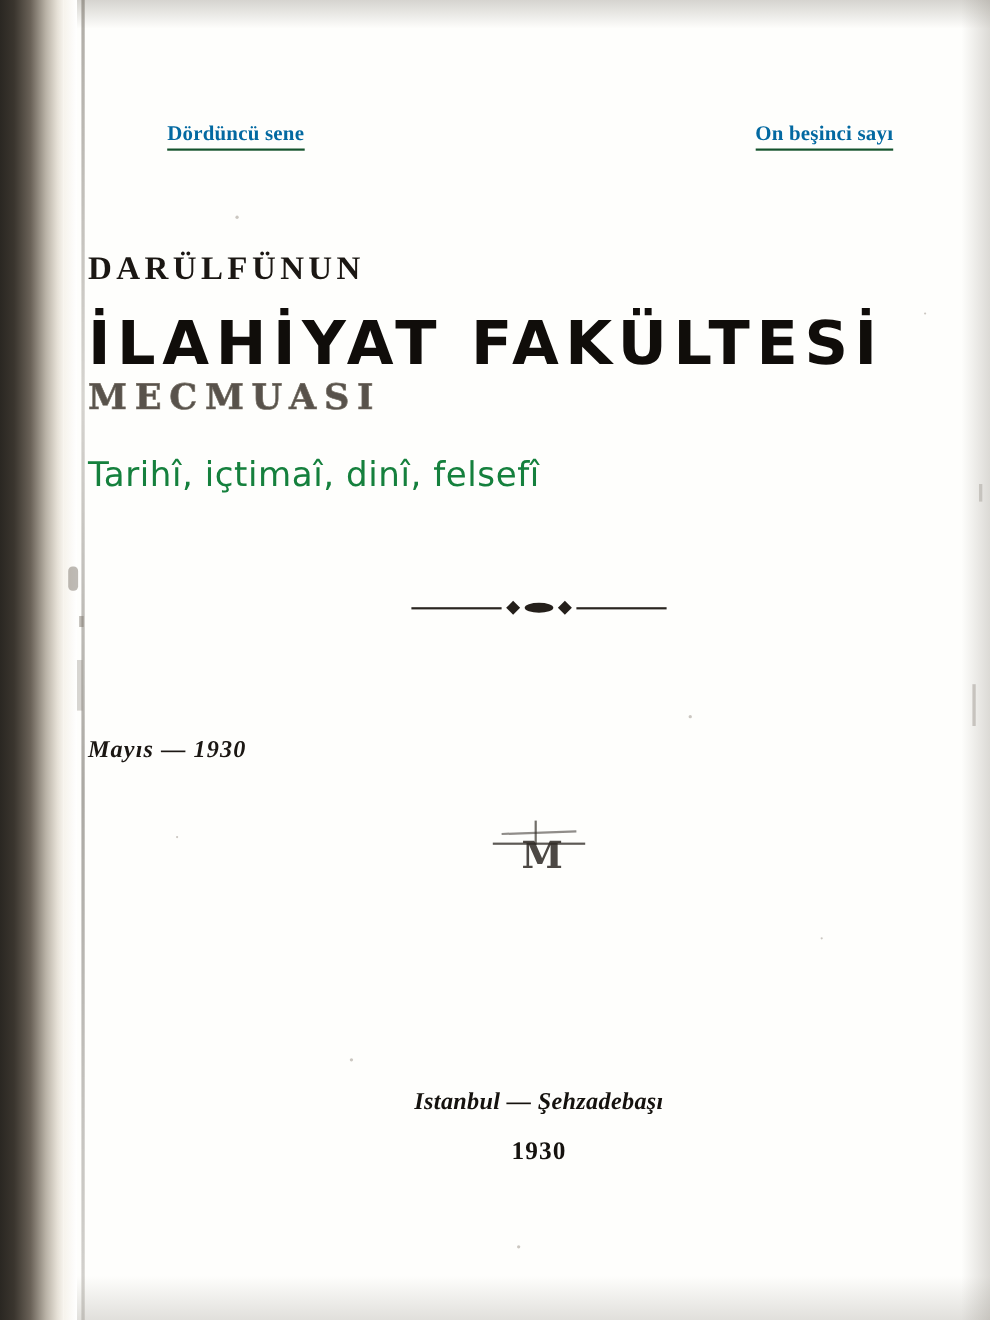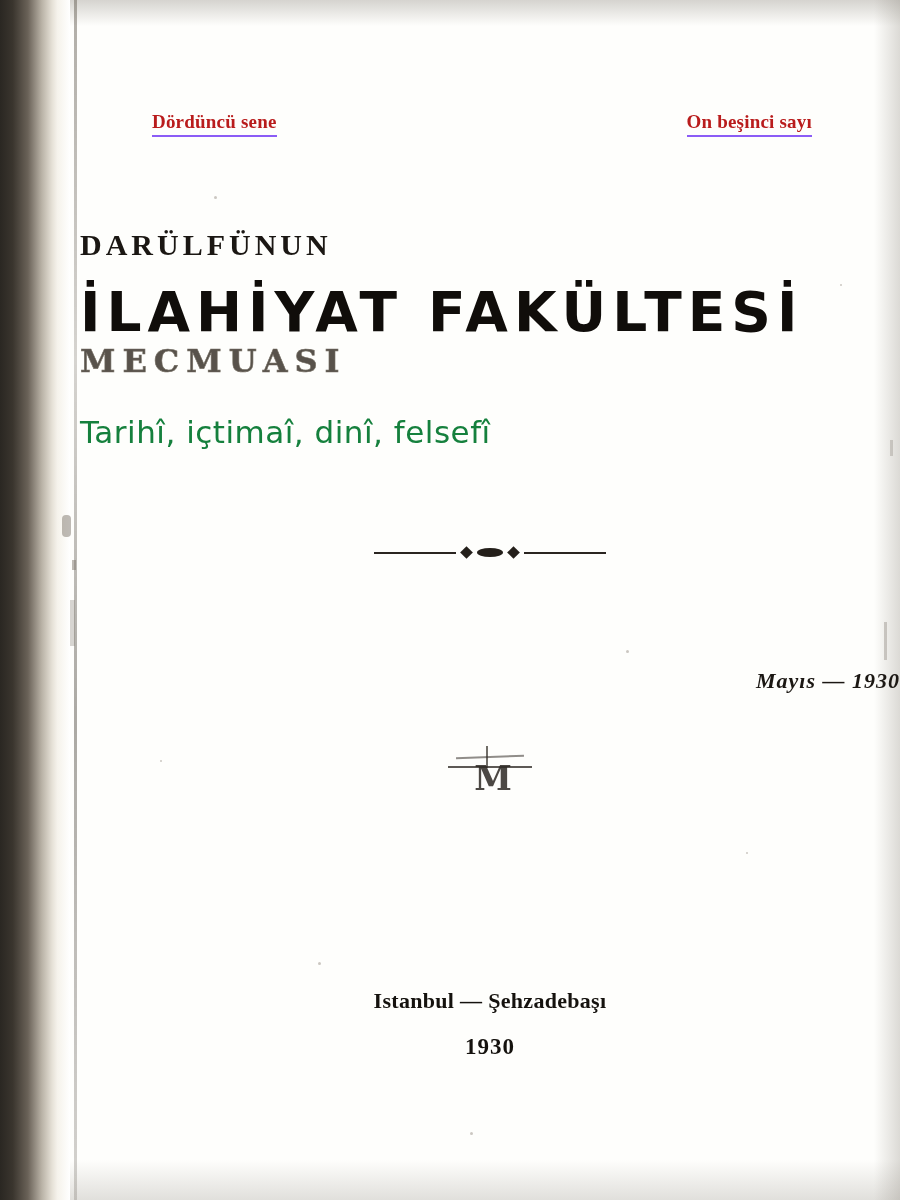--- a/index.html
+++ b/index.html
@@ -87,23 +87,23 @@
     left: 72px; top: 112px;
     width: 660px;
     display: flex;
     justify-content: space-between;
     align-items: baseline;
   }
   .header-item {
     font-family: "Liberation Serif", serif;
     font-size: 19px;
     font-weight: 700;
-    color: #b91c1c;
+    color: #0369a1;
     letter-spacing: .2px;
-    border-bottom: 2px solid #8b5cf6;
+    border-bottom: 2px solid #14532d;
     padding-bottom: 2px;
     line-height: 1.1;
   }
 
   .title-block {
     position: absolute;
     left: 0; top: 228px;
     width: 820px;
     text-align: left;
   }
@@ -168,21 +168,21 @@
   .divider .lozenge {
     width: 26px; height: 9px;
     background: #241f1a;
     border-radius: 50% / 50%;
   }
 
   .t-date {
     position: absolute;
     left: 0; top: 668px;
     width: 820px;
-    text-align: right;
+    text-align: left;
     font-family: "Liberation Serif", serif;
     font-style: italic;
     font-weight: 700;
     font-size: 22px;
     letter-spacing: 1px;
     color: #1b1713;
   }
 
   
   .emblem {
@@ -236,20 +236,21 @@
 
   .imprint {
     position: absolute;
     left: 0; top: 988px;
     width: 820px;
     text-align: center;
     color: #15120e;
   }
   .imprint .line1 {
     font-family: "Liberation Serif", serif;
+    font-style: italic;
     font-weight: 700;
     font-size: 22px;
     letter-spacing: .3px;
   }
   .imprint .line2 {
     margin-top: 6px;
     font-family: "Liberation Serif", serif;
     font-weight: 700;
     font-size: 23px;
     letter-spacing: .5px;

